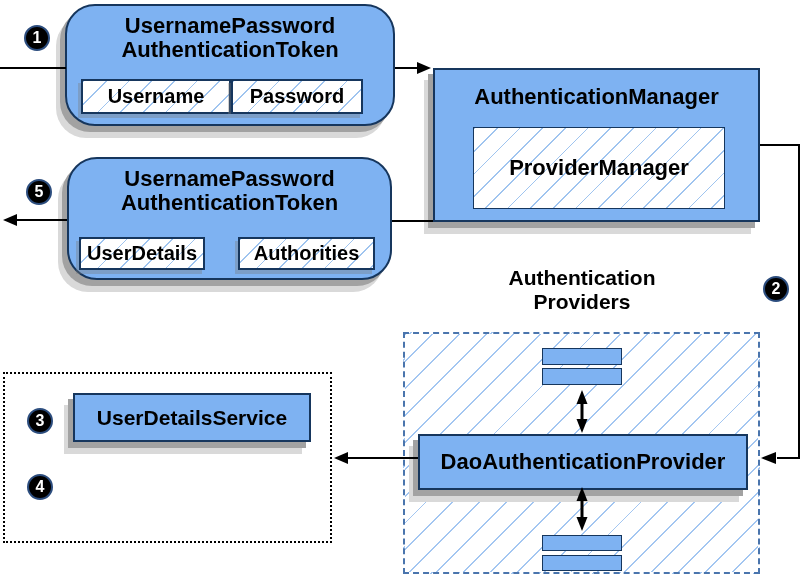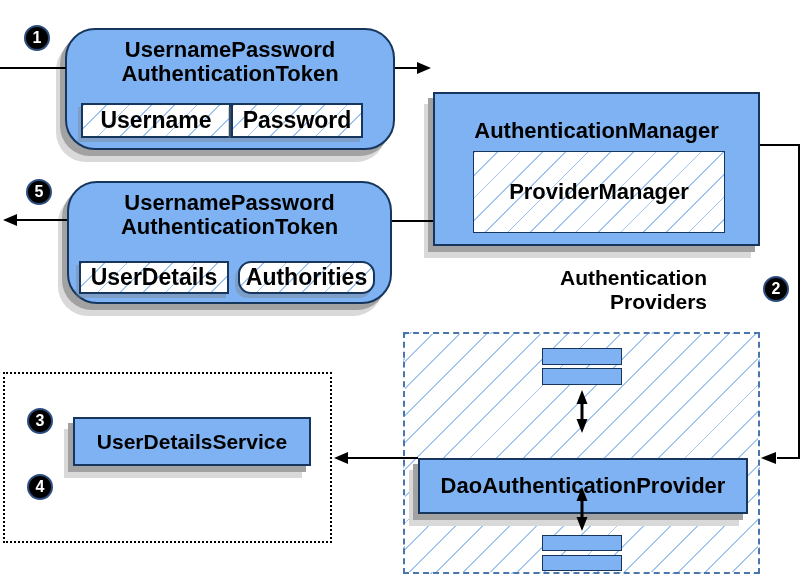--- a/index.html
+++ b/index.html
@@ -5,56 +5,56 @@
   html,body{margin:0;padding:0;background:#fff;}
   #canvas{
     position:relative;width:803px;height:584px;background:#ffffff;overflow:hidden;
     font-family:"Liberation Sans","DejaVu Sans",sans-serif;color:#000;
   }
   .bluebox{
     position:absolute;box-sizing:border-box;
     background:#7eb2f2;border:2px solid #16365d;
   }
   .rbox{border-radius:30px;border-width:2.5px;}
-  .shadow2{box-shadow:-5px 6px 0 #a2a2a2,-9px 12px 0 #d9d9d9;margin-top:24px;}
+  .shadow2{box-shadow:-5px 6px 0 #a2a2a2,-9px 12px 0 #d9d9d9;}
   .hatchwhite{
     background-color:#ffffff;
     background-image:repeating-linear-gradient(135deg,#9fc4ef 0,#9fc4ef 1.2px,transparent 1.2px,transparent 16px);
   }
   .hatchbig{
     background-color:#ffffff;
     background-image:repeating-linear-gradient(135deg,#a3c6f1 0,#a3c6f1 1.3px,transparent 1.3px,transparent 19px);
   }
   .boxtitle{
     position:absolute;left:0;right:0;text-align:center;
     font-weight:bold;font-size:22px;line-height:24px;
   }
   .chip{
     position:absolute;box-sizing:border-box;border:2px solid #16365d;
     display:flex;align-items:center;justify-content:center;
-    font-weight:bold;font-size:23px;
+    font-weight:bold;font-size:20px;
     box-shadow:-3px 4px 0 rgba(120,120,120,0.35);
   }
   .svcbox{
     position:absolute;box-sizing:border-box;background:#7eb2f2;border:2px solid #16365d;
     display:flex;align-items:center;justify-content:center;
     font-weight:bold;font-size:21px;
   }
   .bar{
     position:absolute;box-sizing:border-box;background:#7eb2f2;border:1.5px solid #16365d;
     width:80px;height:17px;
   }
   .badge{
     position:absolute;width:26px;height:26px;border-radius:50%;
     background:#000;border:2px solid #2c4d7e;box-sizing:border-box;
     color:#fff;font-weight:bold;font-size:16px;
     display:flex;align-items:center;justify-content:center;z-index:11;
   }
   .heading{
-    position:absolute;text-align:right;font-weight:bold;font-size:21px;line-height:24px;
+    position:absolute;text-align:center;font-weight:bold;font-size:21px;line-height:24px;
   }
   #dashedbox{
     position:absolute;box-sizing:border-box;border:2px dashed #4a75ad;
   }
   #dottedbox{
     position:absolute;box-sizing:border-box;border:2px dotted #000;background:transparent;
   }
   #connectors{position:absolute;left:0;top:0;z-index:10;pointer-events:none;}
 </style>
 </head>
@@ -65,31 +65,31 @@
   <div class="bluebox rbox shadow2" style="left:65px;top:4px;width:330px;height:122px;">
     <div class="boxtitle" style="top:8px;">
       <div>UsernamePassword</div>
       <div>AuthenticationToken</div>
     </div>
     <div class="chip hatchwhite" style="left:14px;top:73px;width:150px;height:35px;">Username</div>
     <div class="chip hatchwhite" style="left:164px;top:73px;width:132px;height:35px;">Password</div>
   </div>
 
   <div class="bluebox shadow2" style="left:433px;top:68px;width:327px;height:154px;">
-    <div class="boxtitle" style="top:25px;">AuthenticationManager</div>
+    <div class="boxtitle" style="top:15px;">AuthenticationManager</div>
     <div class="chip hatchwhite" style="left:38px;top:57px;width:252px;height:82px;border-width:1.5px;box-shadow:none;font-size:22px;text-align:center;">ProviderManager</div>
   </div>
 
   <div class="bluebox rbox shadow2" style="left:67px;top:157px;width:325px;height:123px;">
     <div class="boxtitle" style="top:8px;">
       <div>UsernamePassword</div>
       <div>AuthenticationToken</div>
     </div>
-    <div class="chip hatchwhite" style="left:10px;top:78px;width:150px;height:33px;">UserDetails</div>
-    <div class="chip hatchwhite" style="left:169px;top:78px;width:137px;height:33px;border-radius:13px;">Authorities</div>
+    <div class="chip hatchwhite" style="left:10px;top:78px;width:126px;height:33px;">UserDetails</div>
+    <div class="chip hatchwhite" style="left:169px;top:78px;width:137px;height:33px;">Authorities</div>
   </div>
 
   <div class="heading" style="left:457px;top:266px;width:250px;">
     <div>Authentication</div>
     <div>Providers</div>
   </div>
 
   <div id="dashedbox" class="hatchbig" style="left:403px;top:332px;width:357px;height:242px;"></div>
 
   <div class="bar" style="left:542px;top:348px;"></div>

